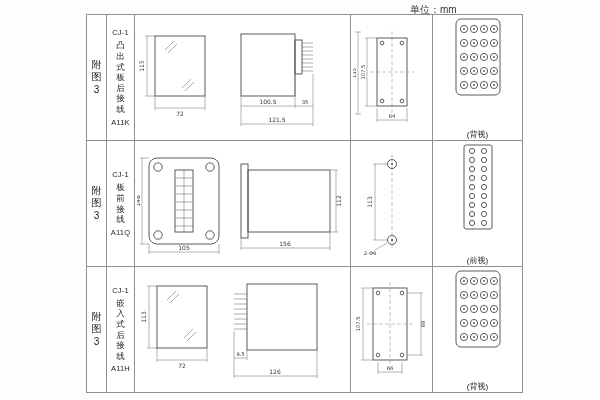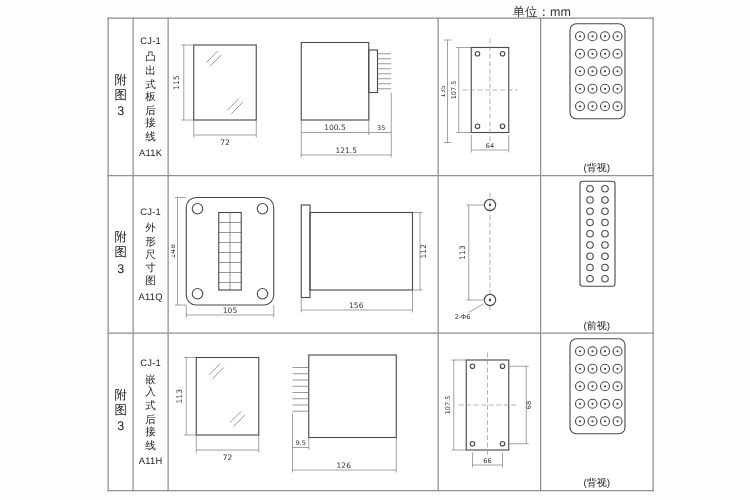--- a/index.html
+++ b/index.html
@@ -145,21 +145,21 @@
       </td>
     </tr>
 
     <tr style="height:120px">
       <td>
         <span class="vtext">附图3</span>
       </td>
       <td>
         <div class="stack">
           <span class="model">CJ-1</span>
-          <span class="vtext desc">外形尺寸图</span>
+          <span class="vtext desc">板前接线</span>
           <span class="code">A11Q</span>
         </div>
       </td>
       <td>
         <div class="stack">
         <svg viewBox="0 0 212 112" width="212" height="112">
           <rect class="o" x="12" y="10" width="70" height="86" rx="8"></rect>
           <circle class="o" cx="21" cy="19" r="4.2"></circle>
                 <circle class="o" cx="73" cy="19" r="4.2"></circle>
           <circle class="o" cx="21" cy="87" r="4.2"></circle>

